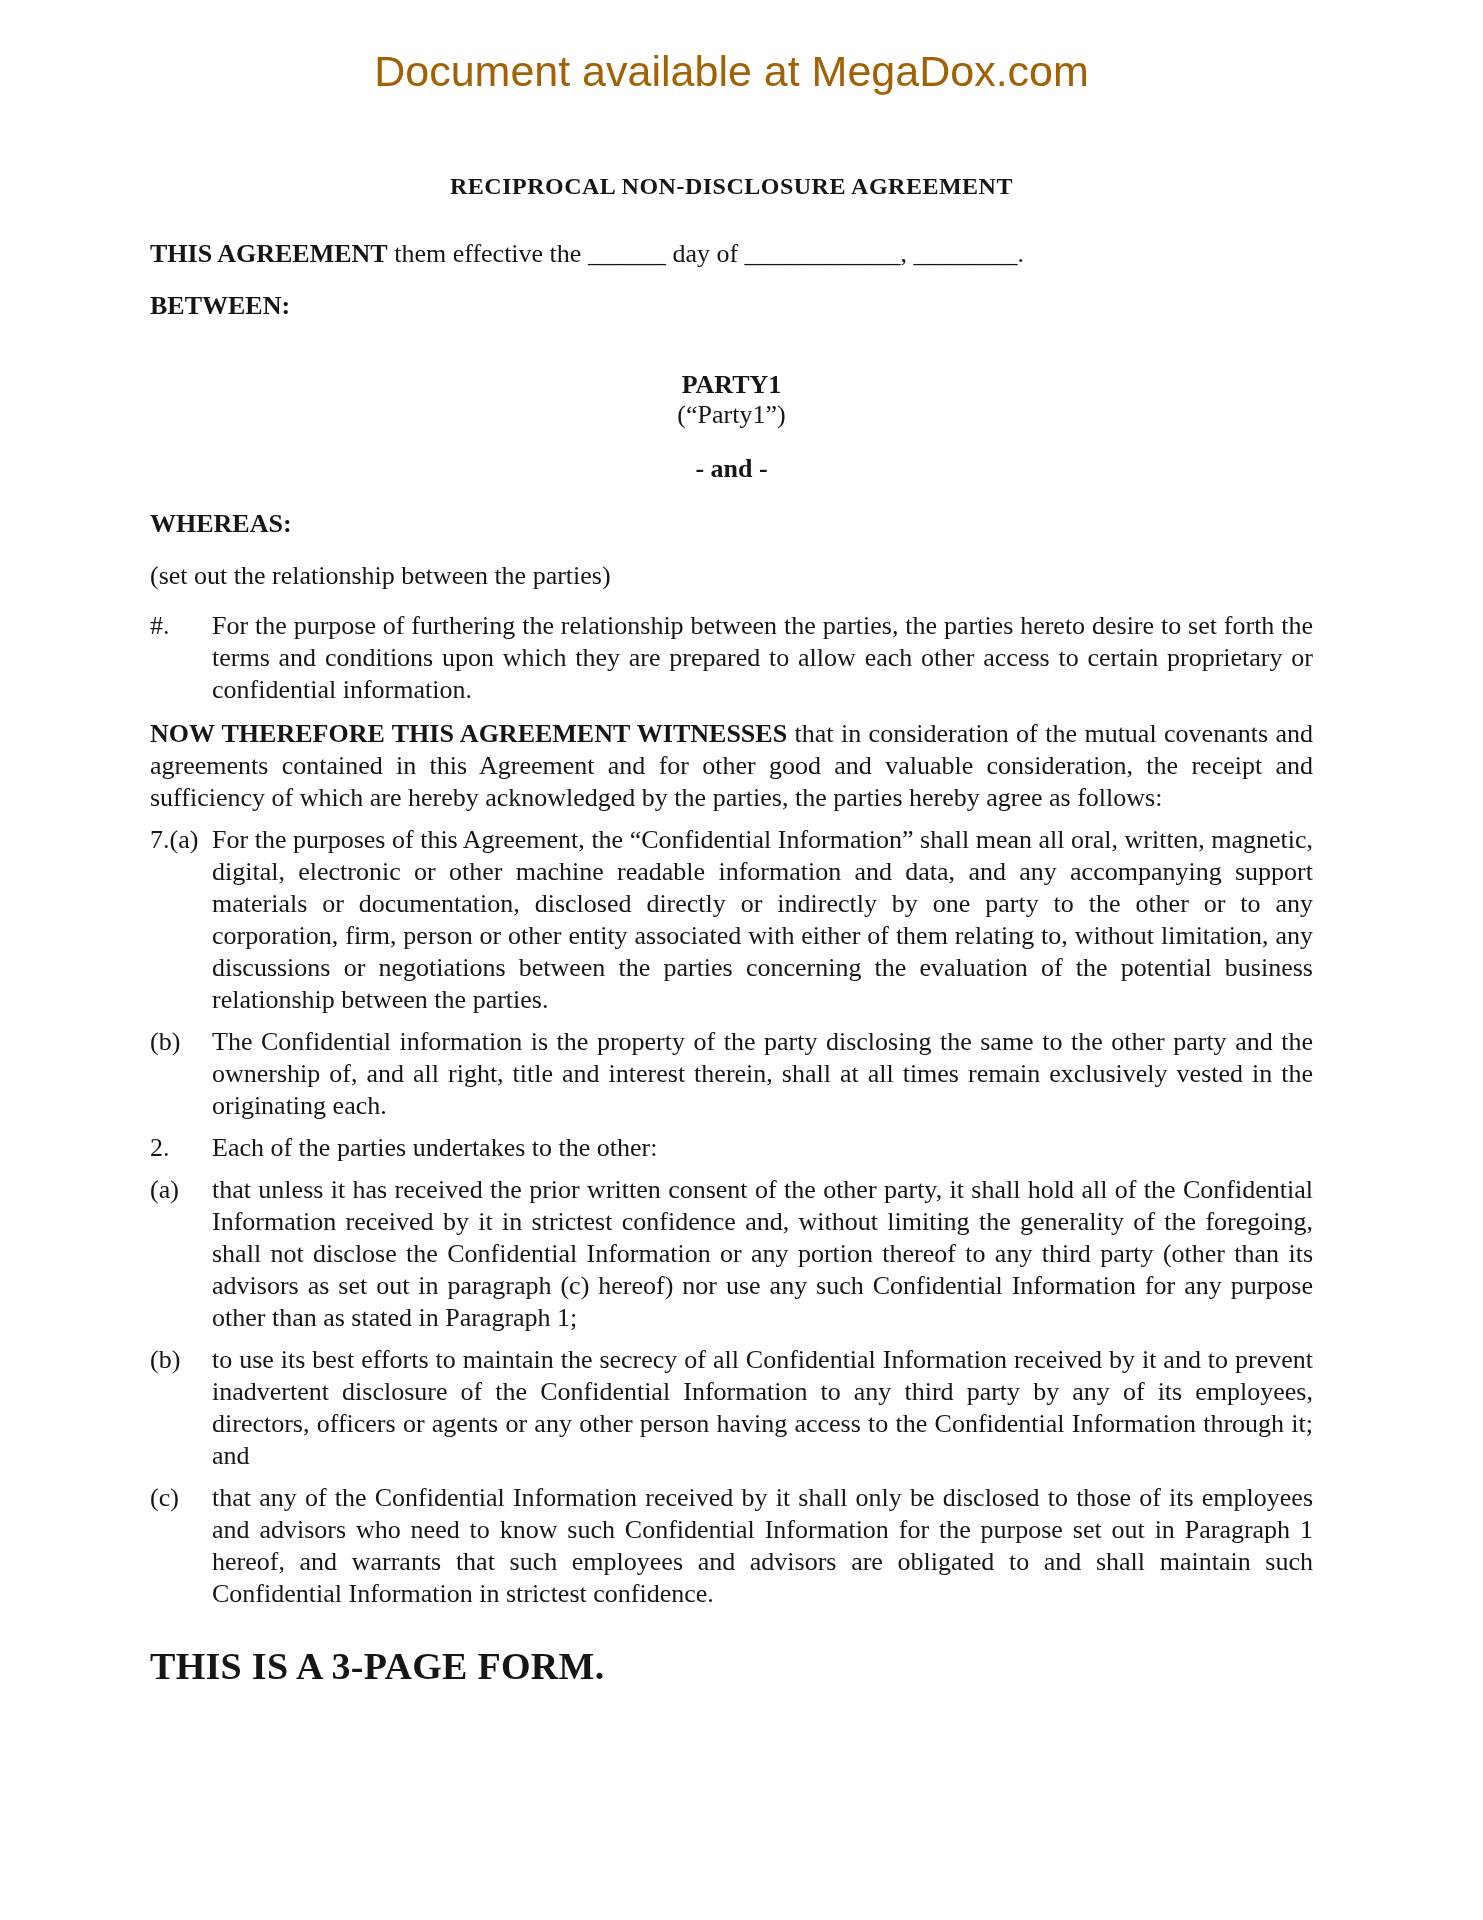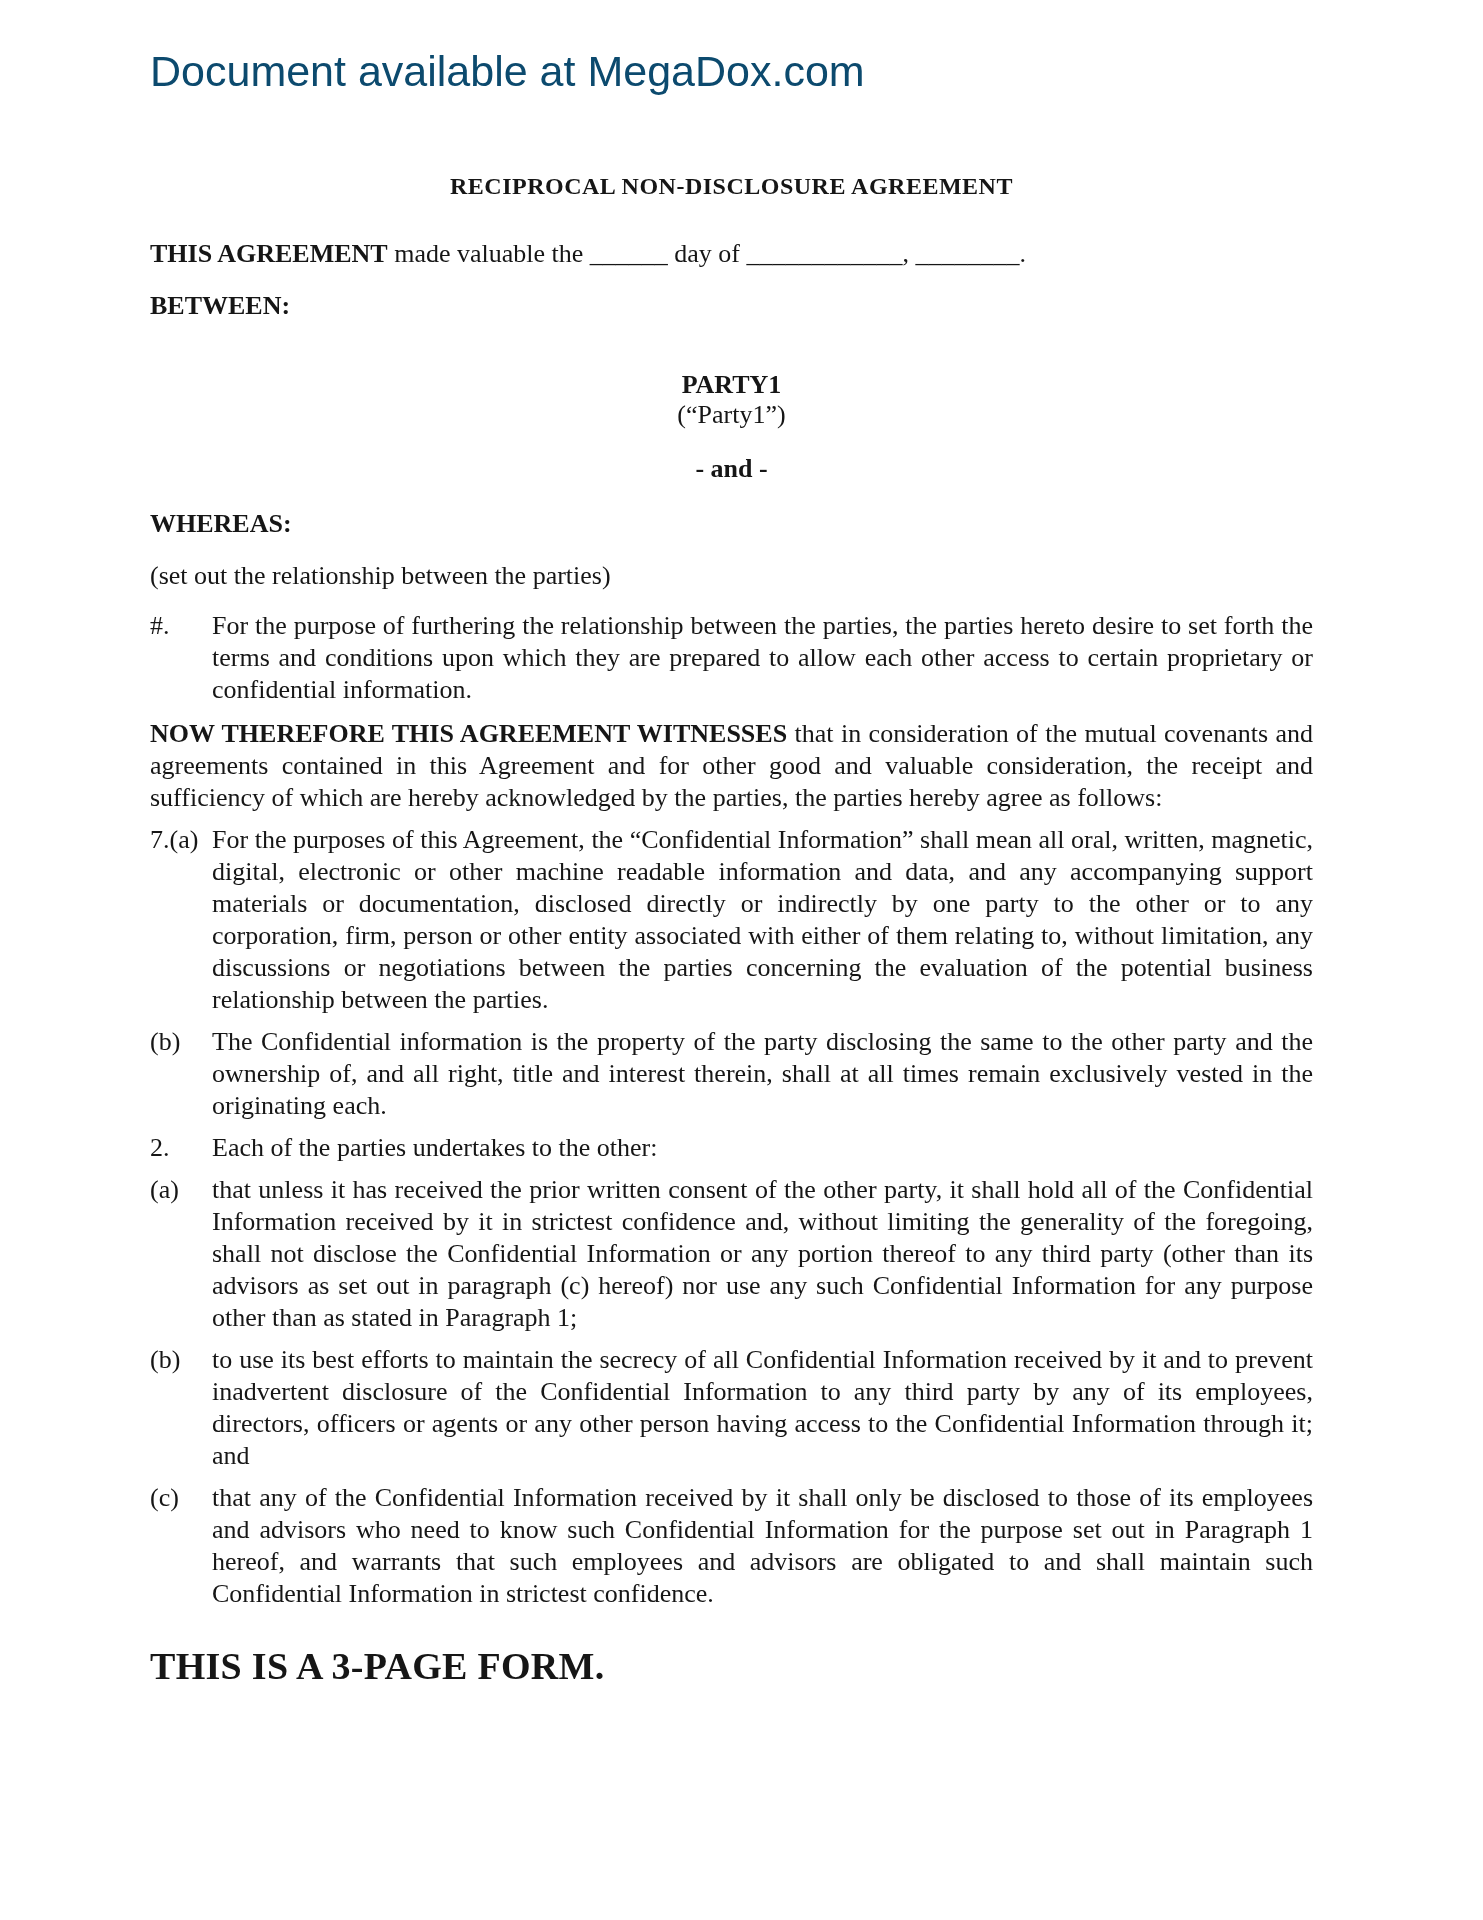--- a/index.html
+++ b/index.html
@@ -17,21 +17,22 @@
     font-size: 26px;
     line-height: 32px;
     padding: 46px 170px 0 150px;
     overflow: hidden;
     position: relative;
   }
   .watermark {
     font-family: "Liberation Sans", "DejaVu Sans", sans-serif;
     font-size: 43px;
     line-height: 50px;
-    color: #0c4a6e;
+    color: #a16207;
+    text-align: center;
     white-space: nowrap;
   }
   .doc-title {
     font-size: 24px;
     line-height: 37px;
     font-weight: bold;
     text-align: center;
     letter-spacing: 0.5px;
     margin: 72px 0 0 0;
   }
@@ -72,21 +73,21 @@
 </style>
 </head>
 <body>
 
 <div class="page">
 
   <div class="watermark">Document available at MegaDox.com</div>
 
   <h1 class="doc-title">RECIPROCAL NON-DISCLOSURE AGREEMENT</h1>
 
-  <p class="intro"><b>THIS AGREEMENT</b><span> made valuable the ______ day of ____________, ________.</span></p>
+  <p class="intro"><b>THIS AGREEMENT</b><span> them effective the ______ day of ____________, ________.</span></p>
 
   <p class="label">BETWEEN:</p>
 
   <div class="parties">
     <p class="party-name">PARTY1</p>
     <p class="party-alias">(“Party1”)</p>
     <p class="party-sep">- and -</p>
   </div>
 
   <p class="label whereas">WHEREAS:</p>

